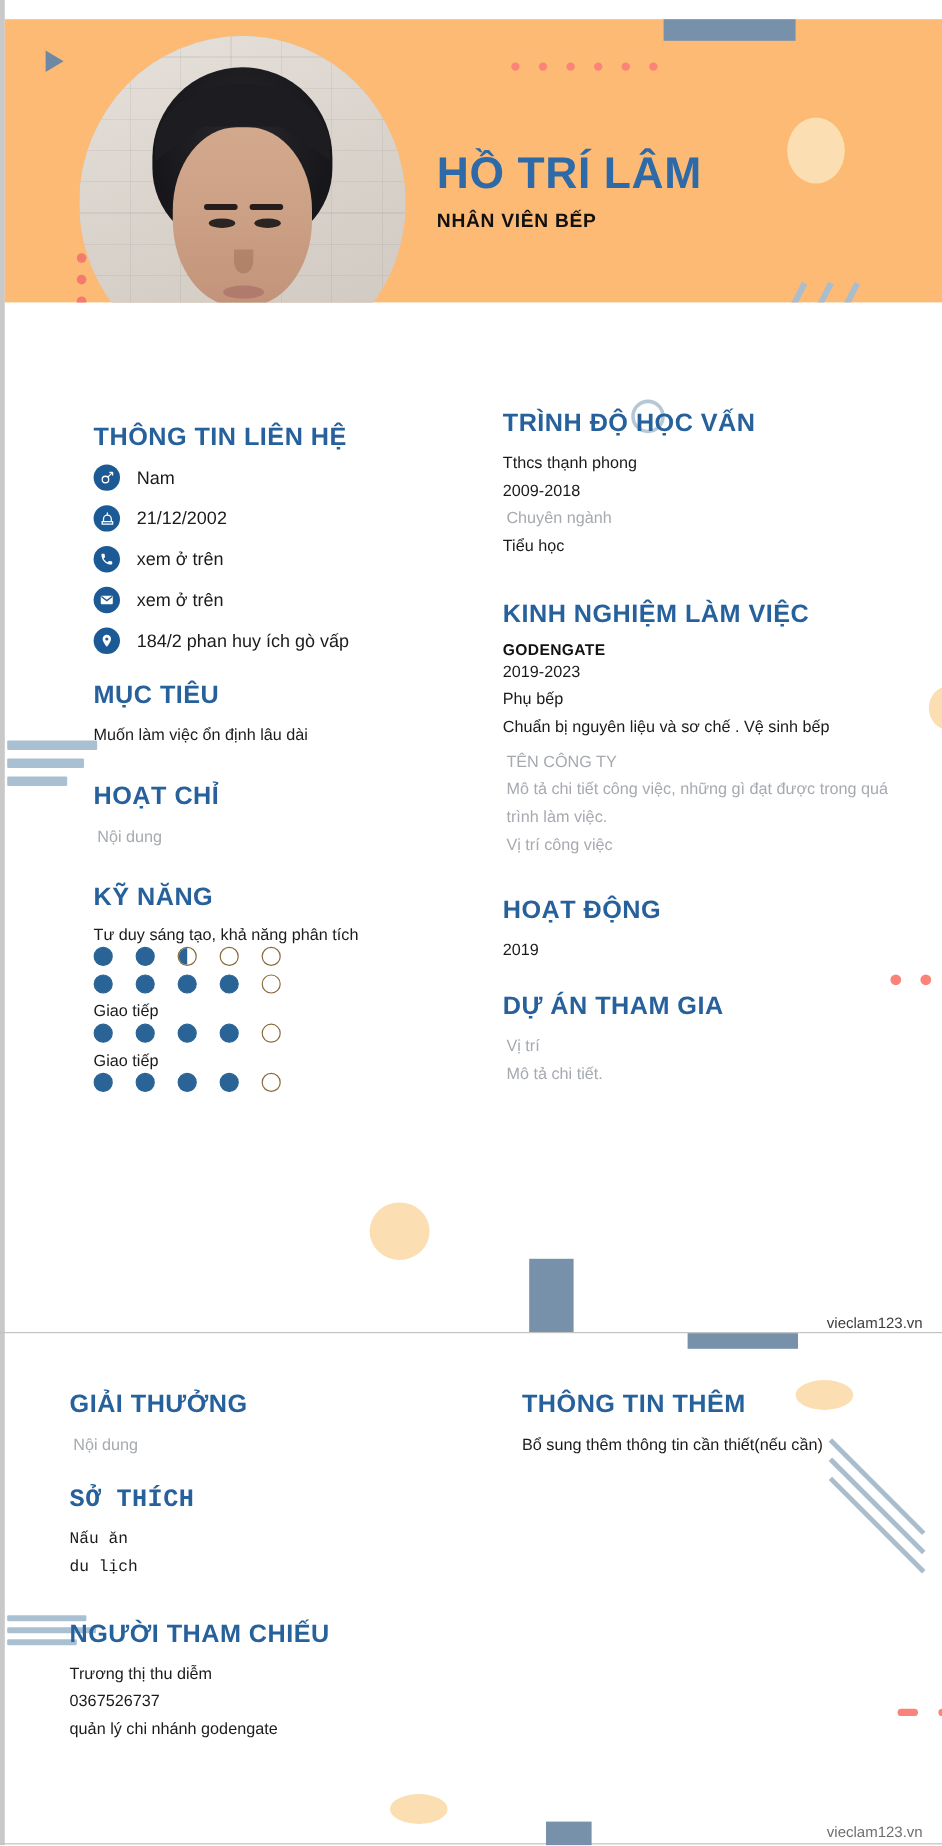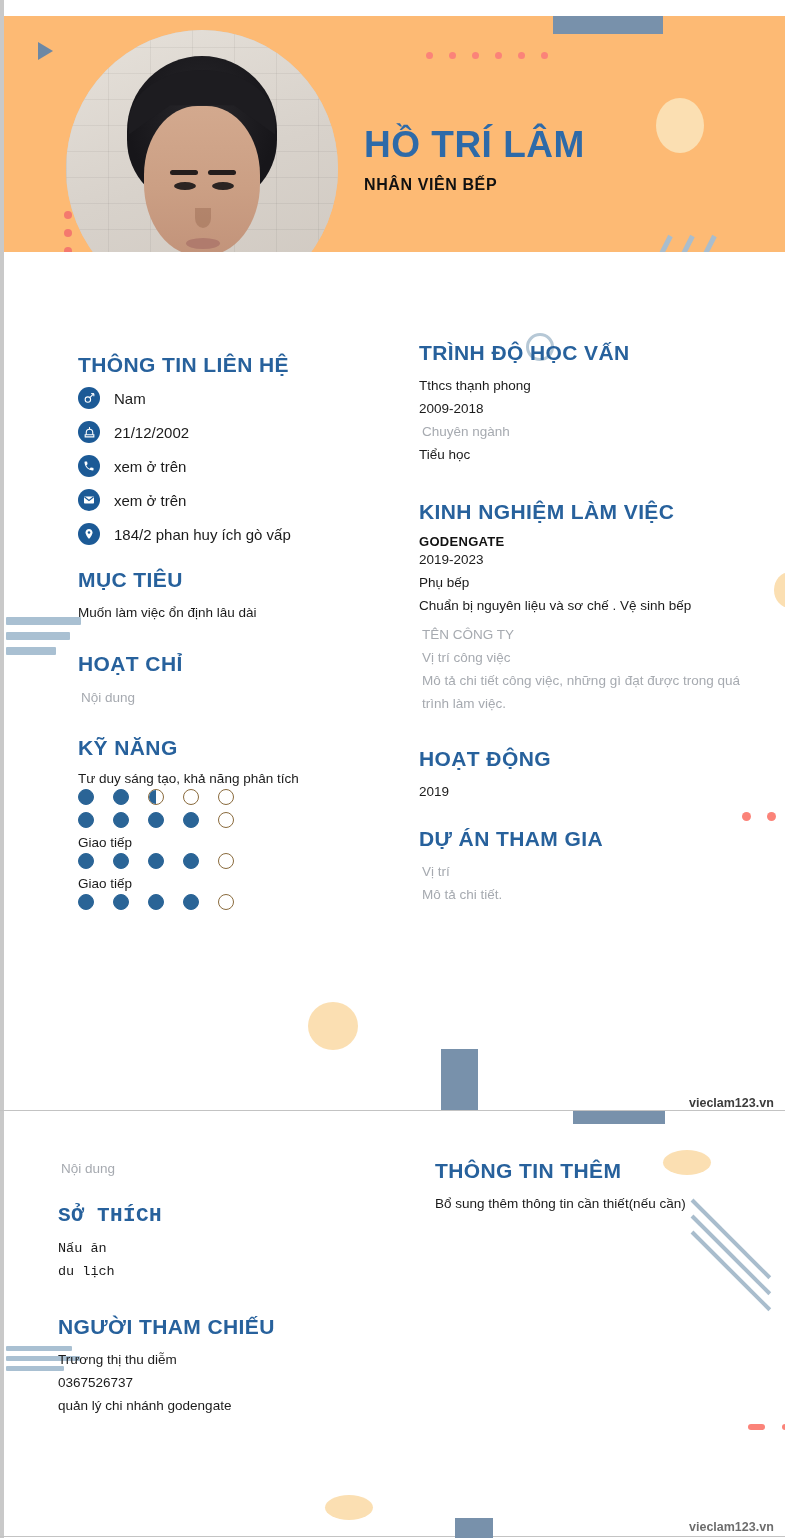--- a/index.html
+++ b/index.html
@@ -221,21 +221,21 @@
   .d-dashes i { display:block; width:17px; height:6px; border-radius:3px; background:#fb8379; }
   .d-peach-ell3 {
     position:absolute; left:325px; top:1495px; width:48px; height:25px;
     border-radius:50%; background:#fbdfb2;
   }
   .d-slate-bot {
     position:absolute; left:455px; top:1518px; width:38px; height:20px; background:#7891ab;
   }
 
   .watermark {
-    position:absolute; font-size:12.5px; color:#3c3c3c; font-weight:700;
+    position:absolute; font-size:12.5px; color:#3c3c3c; font-weight:400;
   }
   #wm1 { left:689px; top:1096px; }
   #wm2 { left:689px; top:1520px; opacity:0.75; }
 </style>
 </head>
 <body>
 
 <div id="page">
 
   <div class="edge-left"></div>
@@ -454,39 +454,40 @@
       <div class="body-text">Tiểu học</div>
     </div>
 
     <div class="sec" style="margin-top:32px;">
       <h2 class="section">KINH NGHIỆM LÀM VIỆC</h2>
       <div class="bold-text">GODENGATE</div>
       <div class="body-text">2019-2023</div>
       <div class="body-text">Phụ bếp</div>
       <div class="body-text">Chuẩn bị nguyên liệu và sơ chế . Vệ sinh bếp</div>
       <div class="ph-text" style="margin-top:6px;">TÊN CÔNG TY</div>
+      <div class="ph-text">Mô tả chi tiết công việc, những gì đạt được trong quá trình làm việc.</div>
       <div class="ph-text">Vị trí công việc</div>
-      <div class="ph-text">Mô tả chi tiết công việc, những gì đạt được trong quá trình làm việc.</div>
     </div>
 
     <div class="sec" style="margin-top:30px;">
       <h2 class="section">HOẠT ĐỘNG</h2>
       <div class="body-text" style="margin-top:10px;">2019</div>
     </div>
 
     <div class="sec" style="margin-top:12px;">
       <h2 class="section">DỰ ÁN THAM GIA</h2>
       <div class="ph-text">Vị trí</div>
       <div class="ph-text">Mô tả chi tiết.</div>
     </div>
   </div>
 
   <div class="col-left-2">
 
     <div class="sec">
+      <h2 class="section">GIẢI THƯỞNG</h2>
       <div class="ph-text">Nội dung</div>
     </div>
 
     <div class="sec" style="font-family:Liberation Mono, monospace;">
       <h2 class="section">SỞ THÍCH</h2>
       <div class="body-text">Nấu ăn</div>
       <div class="body-text">du lịch</div>
     </div>
 
     <div class="sec" style="margin-top:30px;">

